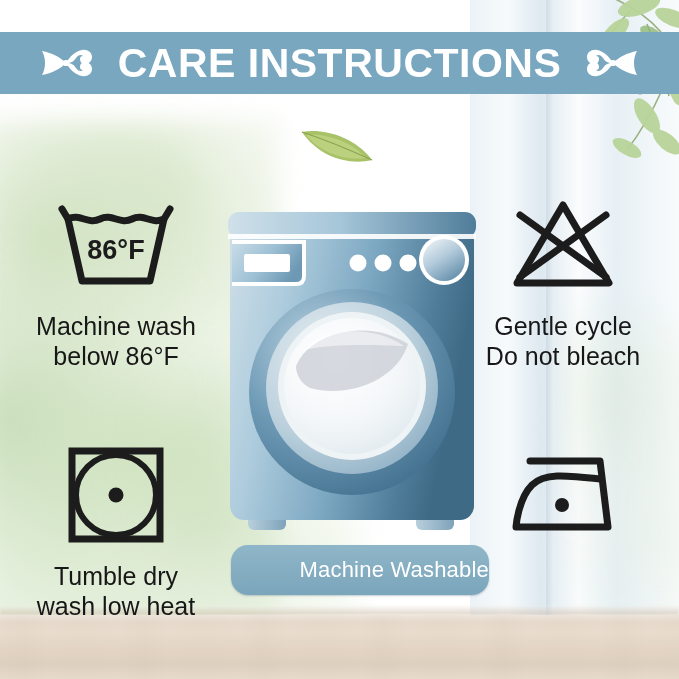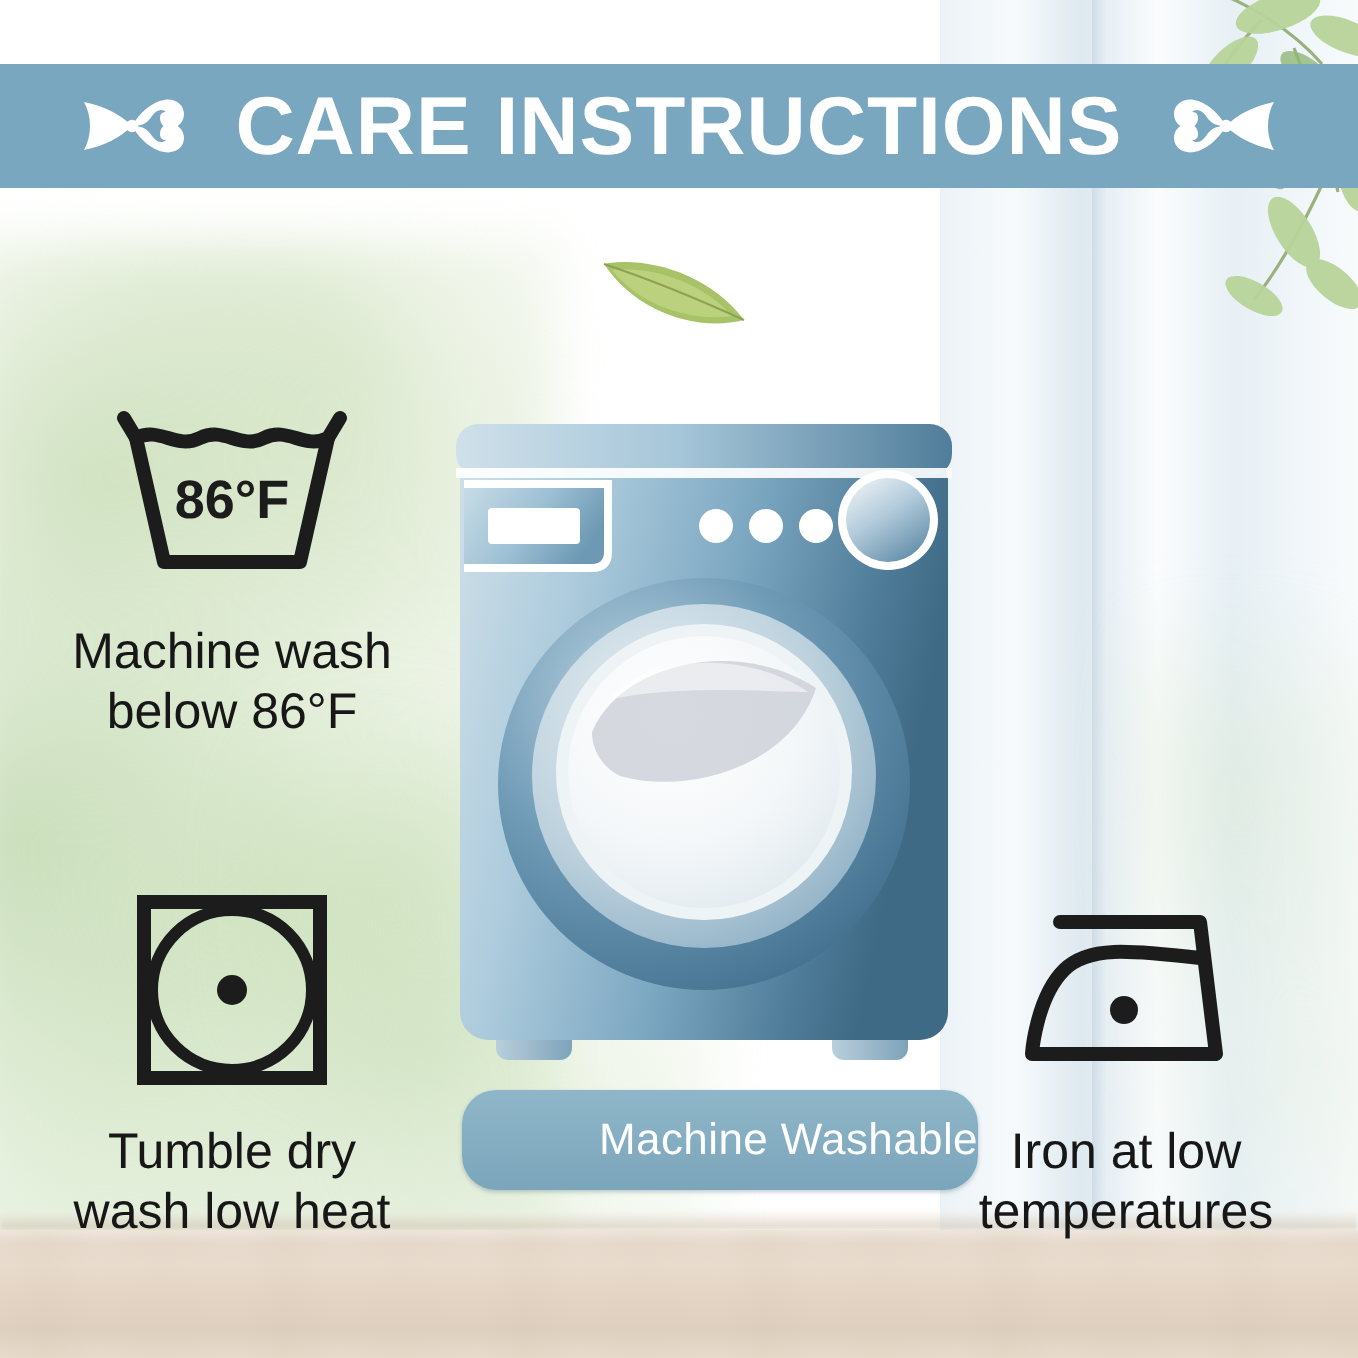--- a/index.html
+++ b/index.html
@@ -245,42 +245,51 @@
       <svg width="124" height="96" viewBox="0 0 124 96">
         <path d="M8 12 L14 22 C26 16 34 28 46 22 C58 16 66 28 78 22 C90 16 98 28 110 22 L116 12" fill="none" stroke="#1c1c1c" stroke-width="7" stroke-linecap="round" stroke-linejoin="round"></path>
         <path d="M14 22 L28 84 L96 84 L110 22" fill="none" stroke="#1c1c1c" stroke-width="7" stroke-linejoin="round"></path>
         <text x="62" y="62" text-anchor="middle" font-family="Liberation Sans, sans-serif" font-size="27" font-weight="bold" fill="#1c1c1c">86°F</text>
       </svg>
     </div>
     <div class="care-label">Machine wash
 below 86°F</div>
   </div>
 
+  <div class="care-cell right row1">
+    <div class="care-icon">
+      <svg width="110" height="96" viewBox="0 0 110 96">
+        <path d="M55 8 L101 86 L9 86 Z" fill="none" stroke="#1c1c1c" stroke-width="7" stroke-linejoin="round"></path>
+        <line x1="12" y1="18" x2="98" y2="80" stroke="#1c1c1c" stroke-width="7" stroke-linecap="round"></line>
+        <line x1="98" y1="18" x2="12" y2="80" stroke="#1c1c1c" stroke-width="7" stroke-linecap="round"></line>
+      </svg>
+    </div>
+    <div class="care-label">Gentle cycle
+Do not bleach</div>
+  </div>
 
   <div class="care-cell left row2">
     <div class="care-icon">
       <svg width="100" height="100" viewBox="0 0 100 100">
         <rect x="6" y="6" width="88" height="88" fill="none" stroke="#1c1c1c" stroke-width="7"></rect>
         <circle cx="50" cy="50" r="40" fill="none" stroke="#1c1c1c" stroke-width="6"></circle>
         <circle cx="50" cy="50" r="7.5" fill="#1c1c1c"></circle>
       </svg>
     </div>
     <div class="care-label">Tumble dry
 wash low heat</div>
   </div>
 
   <div class="care-cell right row2">
     <div class="care-icon">
       <svg width="118" height="92" viewBox="0 0 118 92">
         <path d="M26 12 L96 12 L104 78 L12 78 C12 78 14 50 28 36 C40 24 60 26 96 30" fill="none" stroke="#1c1c1c" stroke-width="7" stroke-linejoin="round" stroke-linecap="round"></path>
         <circle cx="58" cy="56" r="7" fill="#1c1c1c"></circle>
       </svg>
     </div>
-    <div class="care-label">Iron at low
-temperatures</div>
   </div>
 
   <svg class="washer" viewBox="0 0 268 345">
     <defs>
       <linearGradient id="bodyGrad" x1="0" y1="0" x2="1" y2="0.25">
         <stop offset="0%" stop-color="#cfdfe8"></stop>
         <stop offset="26%" stop-color="#aeccdd"></stop>
         <stop offset="58%" stop-color="#7da8c2"></stop>
         <stop offset="86%" stop-color="#4f7c99"></stop>
         <stop offset="100%" stop-color="#3f6a86"></stop>

